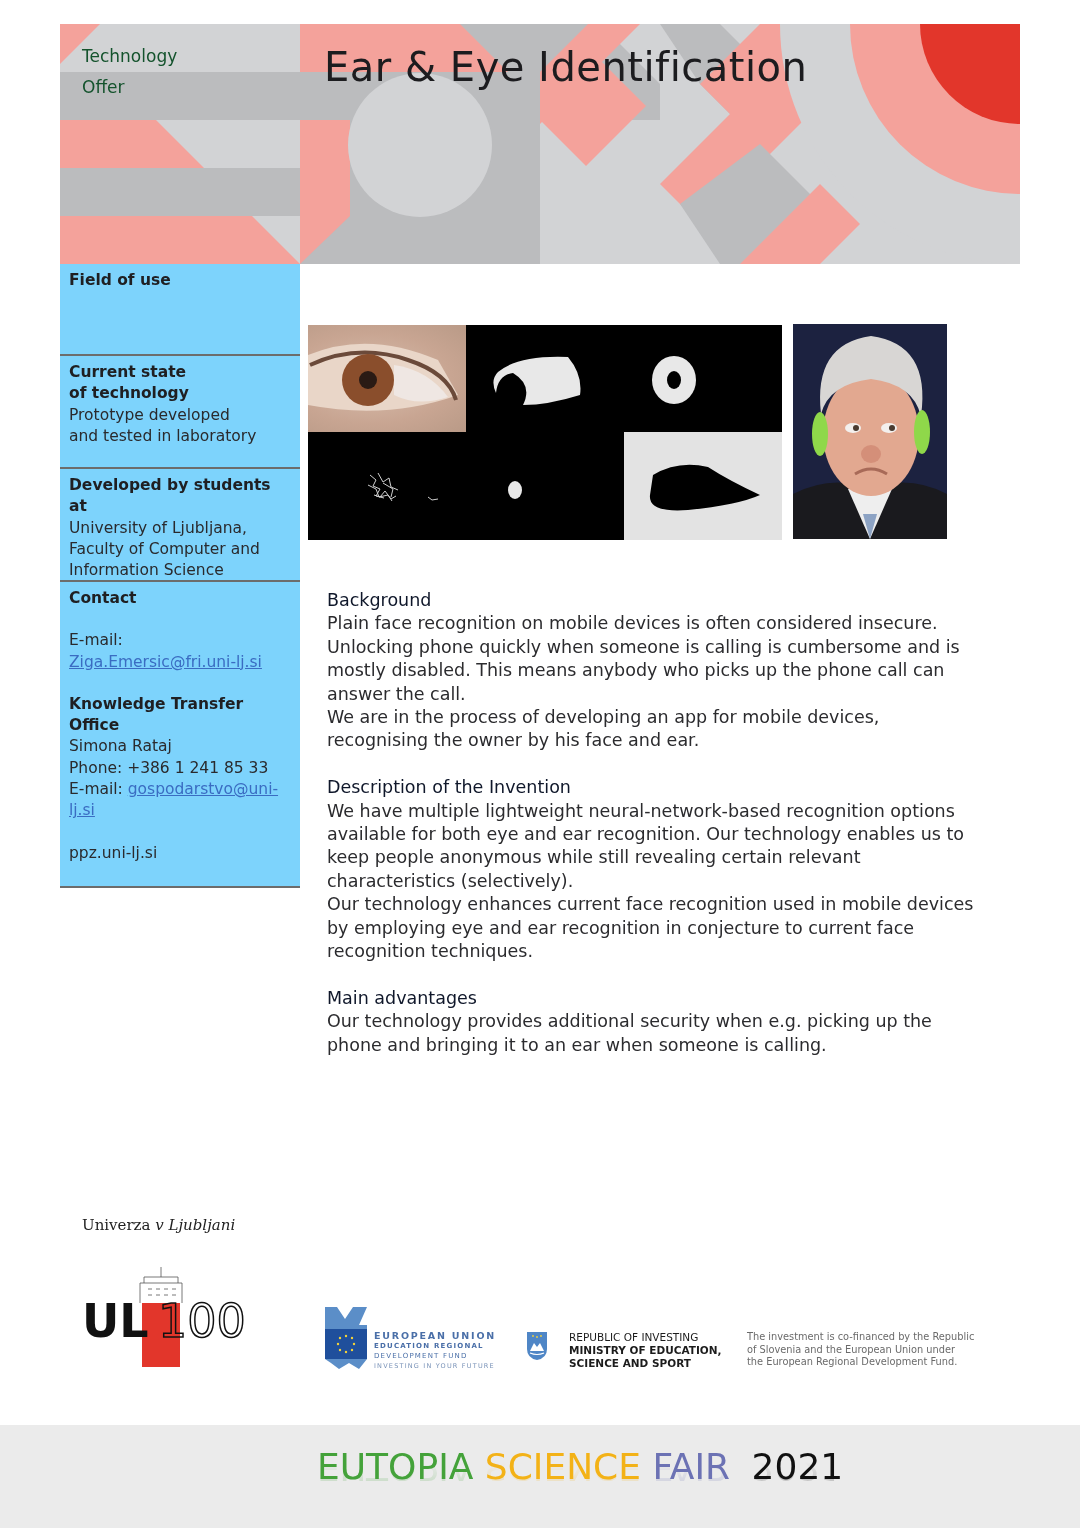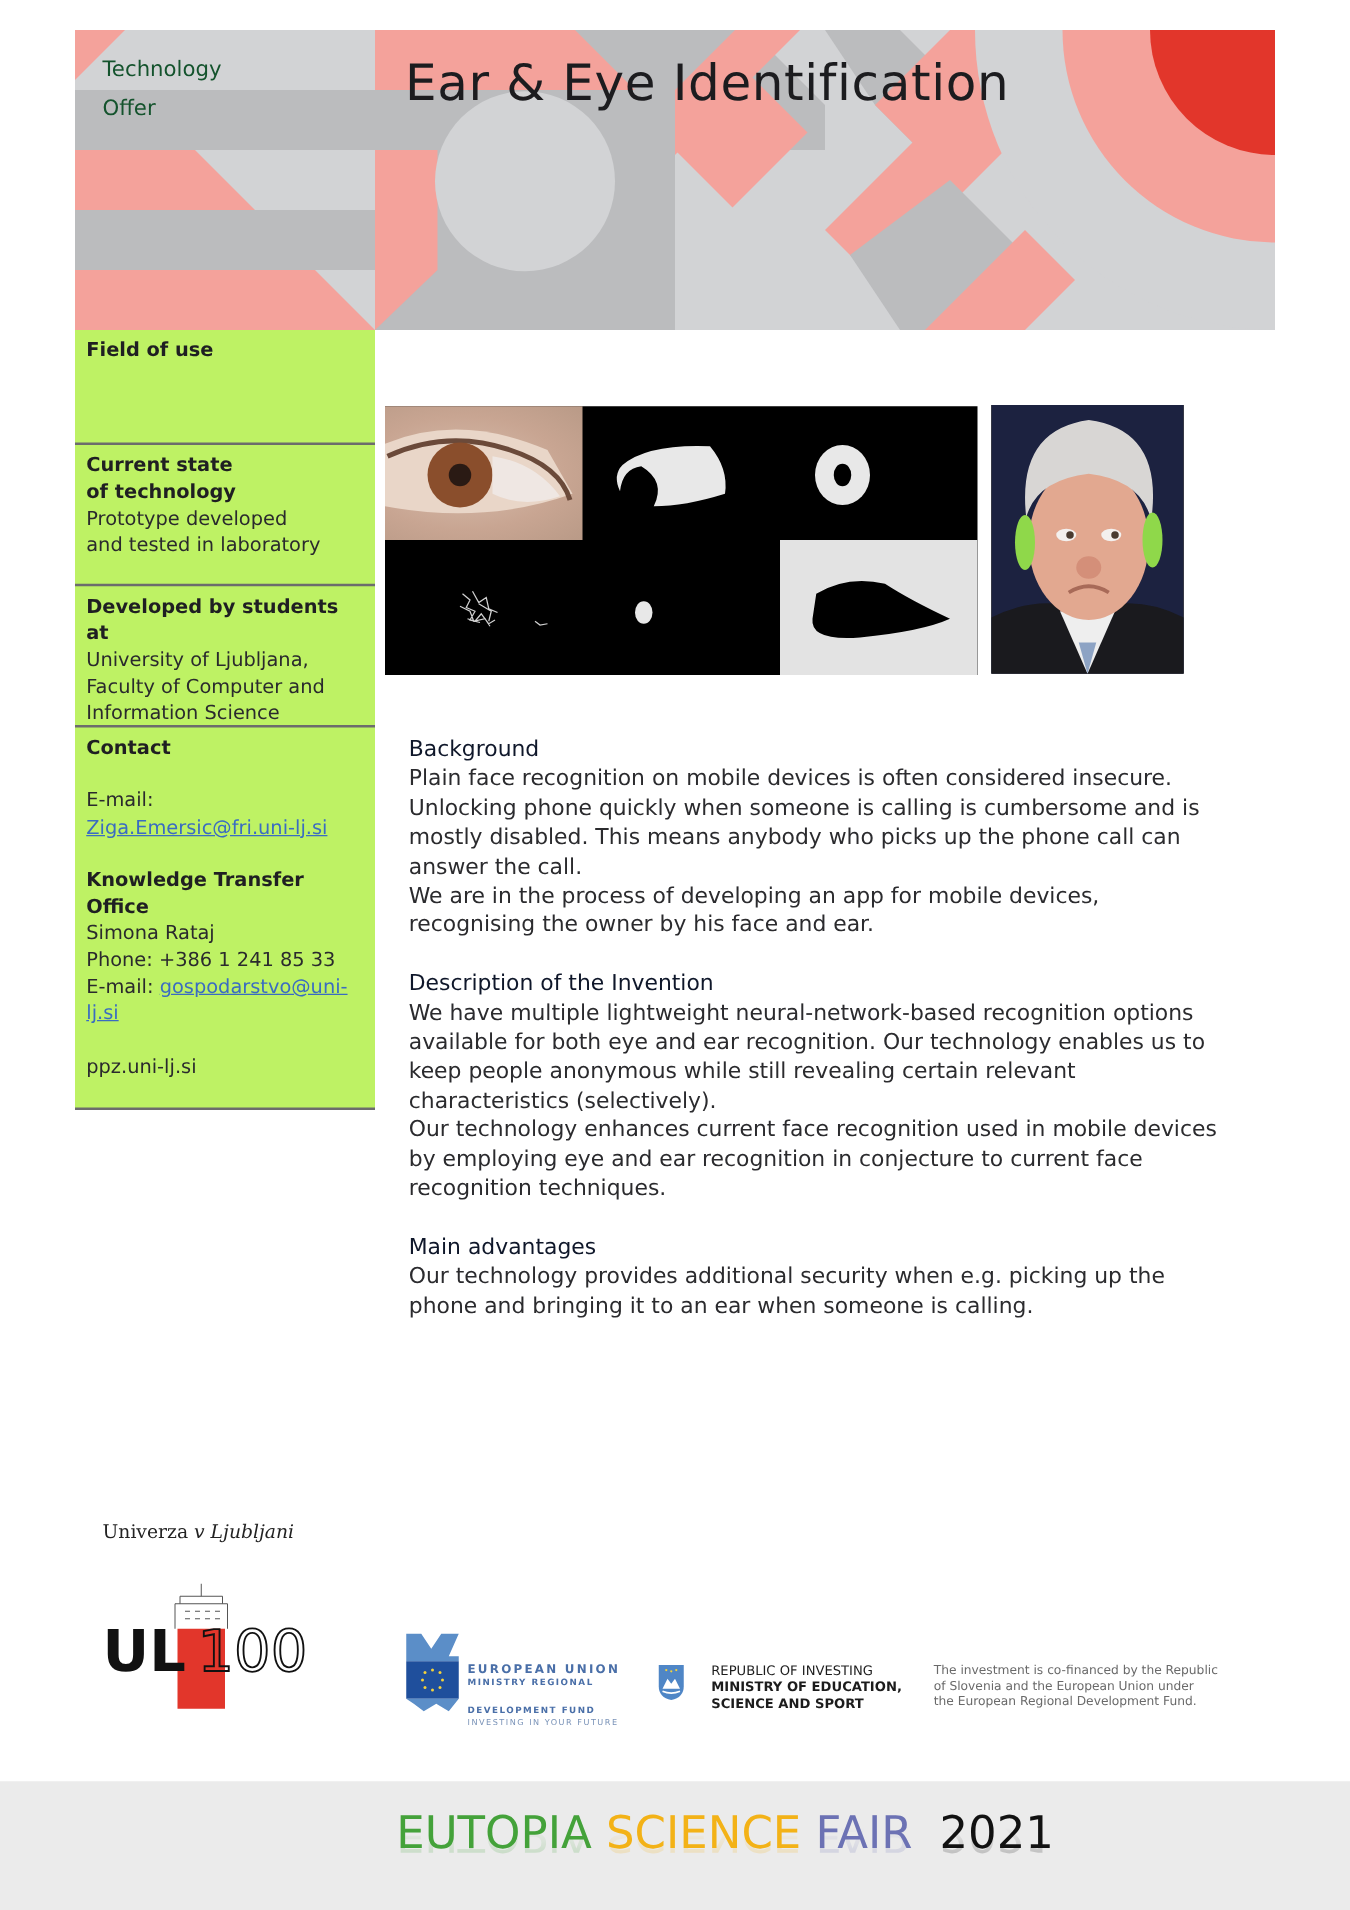--- a/index.html
+++ b/index.html
@@ -2,21 +2,21 @@
 <html><head>
 <meta charset="utf-8">
 <style>
   html, body { margin:0; padding:0; }
   body { width:1080px; height:1528px; background:#ffffff; position:relative; overflow:hidden;
          font-family:"DejaVu Sans", sans-serif; color:#1f1f22; }
   .banner { position:absolute; left:60px; top:24px; width:960px; height:240px; overflow:hidden; }
   .banner svg { position:absolute; left:0; top:0; }
   .banner-label { position:absolute; left:22px; top:17px; font-size:17px; line-height:31px; color:#14532d; }
   .banner-title { position:absolute; left:264px; top:18px; font-size:40px; line-height:50px; color:#1c1c1f; letter-spacing:0.5px; }
-  .sidebar { position:absolute; left:60px; top:264px; width:240px; background:#bef264; }
+  .sidebar { position:absolute; left:60px; top:264px; width:240px; background:#7dd3fc; }
   .side-sec { padding:6px 9px 0 9px; border-bottom:2px solid #6c6c6c; font-size:15.5px; line-height:21.3px; }
   .side-sec .hd { font-weight:bold; color:#1f1f22; }
   .side-sec .tx { color:#2a2a2d; }
   .sec1 { height:84px; } .sec2 { height:105px; } .sec3 { height:105px; } .sec4 { height:298px; }
   .gap { height:21px; }
   a.link { color:#3a6cc2; text-decoration:underline; }
   .figure { position:absolute; left:308px; top:325px; width:474px; height:215px; background:#000; }
   .eye-photo { position:absolute; left:0; top:0; width:158px; height:107px; background:radial-gradient(ellipse at 40% 50%, #d9bfae 0%, #c8a592 60%, #b99a87 100%); overflow:hidden; }
   .portrait { position:absolute; left:793px; top:324px; width:154px; height:215px; background:#111; overflow:hidden; }
   .content { position:absolute; left:327px; top:589px; width:650px; font-size:17.5px; line-height:23.4px; color:#2b2b2e; }
@@ -199,22 +199,22 @@
       <circle cx="23" cy="47" r="1.2"></circle>
         <circle cx="17" cy="45" r="1.2"></circle>
         <circle cx="15" cy="39" r="1.2"></circle>
         <circle cx="17" cy="33" r="1.2"></circle>
     </g>
     <path d="M2,54 L44,54 L36,64 L26,58 L16,64 L8,58 Z" fill="#5b8ec8"></path>
   </svg>
 </div>
 <div class="eu-text">
   <div class="big">EUROPEAN UNION</div>
-  <div style="font-weight:bold;font-size:7px;">MINISTRY REGIONAL</div>
-  <div style="font-weight:bold;font-size:7px;margin-top:12px;">DEVELOPMENT FUND</div>
+  <div style="font-weight:bold;font-size:7px;">EDUCATION REGIONAL</div>
+  <div style="font-weight:normal;font-size:7px;">DEVELOPMENT FUND</div>
   <div style="font-size:6.5px;color:#7a93b8;">INVESTING IN YOUR FUTURE</div>
 </div>
 
 <div class="si-crest">
   <svg width="22" height="30" viewBox="0 0 22 30">
     <path d="M1,1 L21,1 L21,18 Q21,27 11,29 Q1,27 1,18 Z" fill="#4f86c6"></path>
     <path d="M4,20 L8,12 L11,16 L14,12 L18,20 Z" fill="#ffffff"></path>
     <path d="M4,22 Q11,25 18,22" stroke="#ffffff" stroke-width="1.2" fill="none"></path>
     <circle cx="7" cy="5" r="0.9" fill="#f4d23a"></circle>
       <circle cx="11" cy="6" r="0.9" fill="#f4d23a"></circle>

